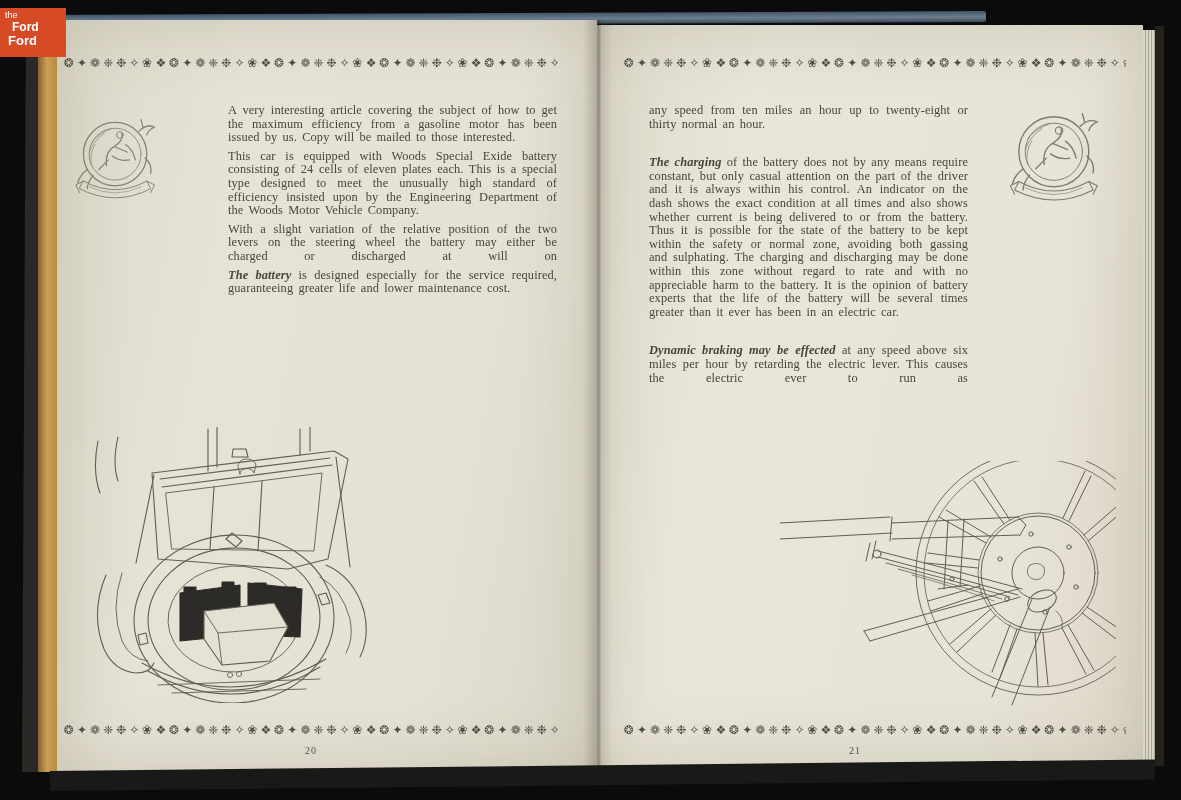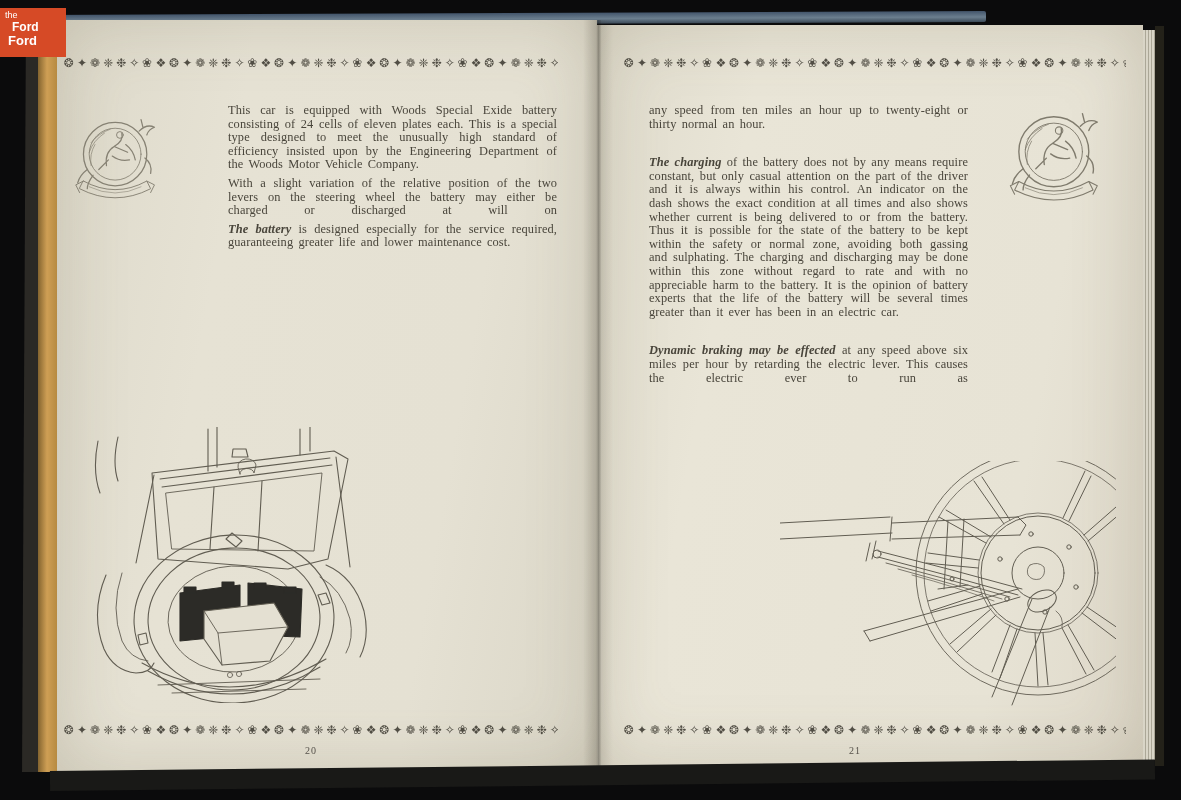--- a/index.html
+++ b/index.html
@@ -100,20 +100,21 @@
         </g>
       </symbol>
     </defs>
   </svg>
 
   <div class="ornament orn-tl">❂✦❁❈❉✧❀❖❂✦❁❈❉✧❀❖❂✦❁❈❉✧❀❖❂✦❁❈❉✧❀❖❂✦❁❈❉✧❀❖❂✦❁❈❉✧❀❖❂✦❁❈❉✧❀❖❂✦❁❈❉✧❀❖</div>
   <svg class="emblem left" viewBox="0 0 100 100">
       <use href="#emblem-sym"></use>
     </svg>
   <div class="text-col left">
+      <p class="para"><span class="run">A very interesting article covering the subject of how to get the maximum efficiency from a gasoline motor has been issued by us.  Copy will be mailed to those interested.</span></p>
       <p class="para"><span class="run">This car is equipped with Woods Special Exide battery consisting of 24 cells of eleven plates each.  This is a special type designed to meet the unusually high standard of efficiency insisted upon by the Engineering Department of the Woods Motor Vehicle Company.</span></p>
       <p class="para runon"><span class="run">With a slight variation of the relative position of the two levers on the steering wheel the battery may either be charged or discharged at will on</span></p>
       <p class="para"><span class="lead">The battery</span><span class="run"> is designed especially for the service required, guaranteeing greater life and lower maintenance cost.</span></p>
     </div>
 
   <svg class="illus left" viewBox="0 0 282 276">
     <g fill="none" stroke="#5a564b" stroke-width="1.1" stroke-linecap="round" stroke-linejoin="round">
       <path d="M116 2 V44 M125 0 V40 M208 2 V28 M218 0 V24"></path>
       <path d="M6 14 Q0 44 8 66 M26 10 Q20 36 26 54"></path>
       <path d="M60 46 L242 24 L256 32 L236 132 L196 142 L66 132 Z"></path>

